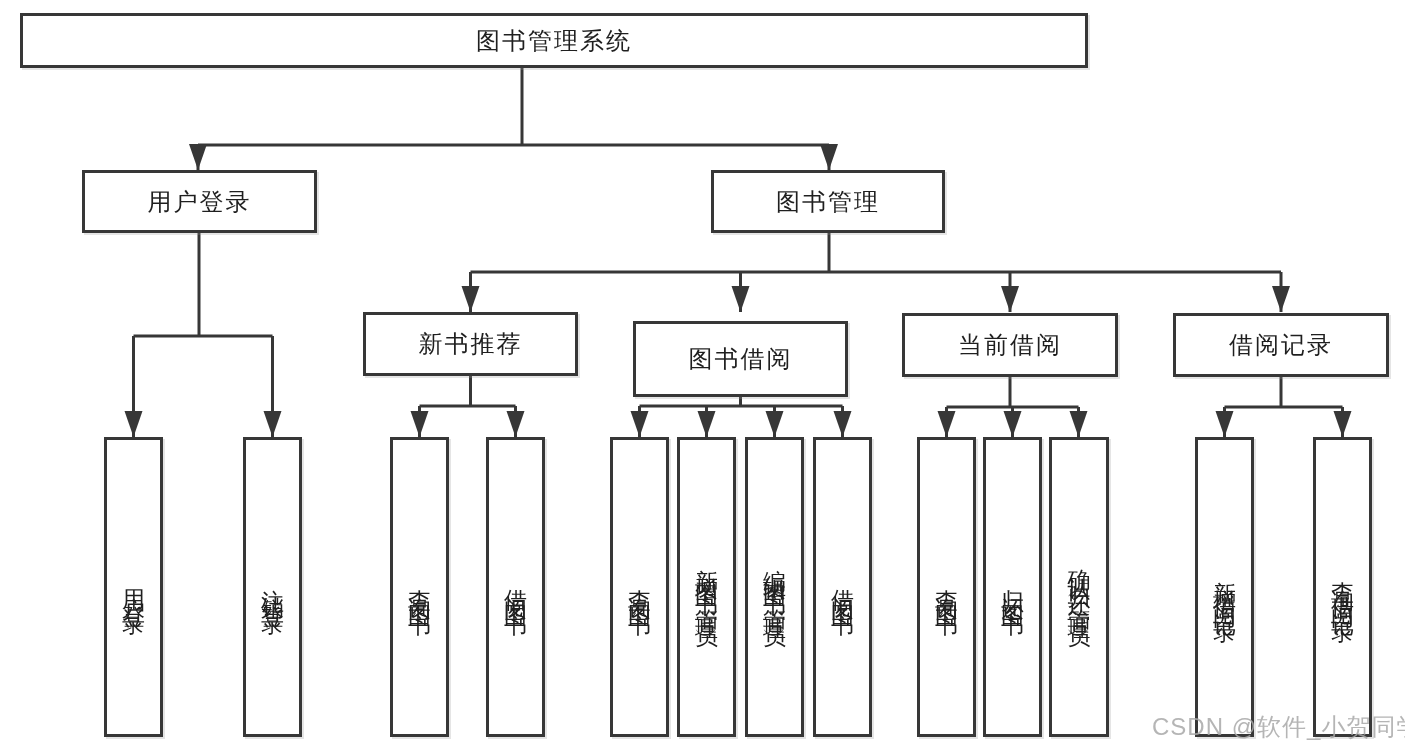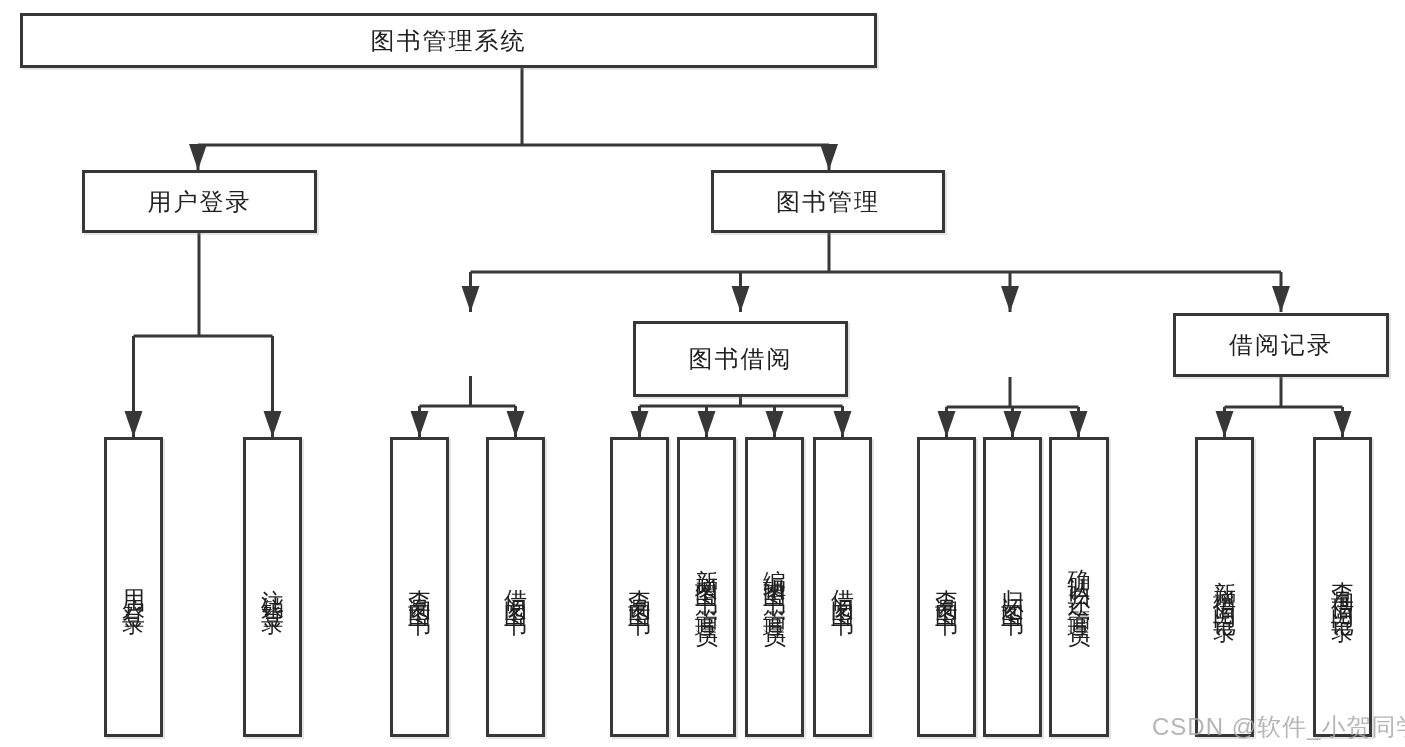--- a/index.html
+++ b/index.html
@@ -129,34 +129,40 @@
       <polygon points="765.5,411 783.5,411 774.5,437"></polygon>
       <polygon points="833.5,411 851.5,411 842.5,437"></polygon>
       <polygon points="937.5,411 955.5,411 946.5,437"></polygon>
       <polygon points="1003.5,411 1021.5,411 1012.5,437"></polygon>
       <polygon points="1069.5,411 1087.5,411 1078.5,437"></polygon>
       <polygon points="1215.5,411 1233.5,411 1224.5,437"></polygon>
       <polygon points="1333.5,411 1351.5,411 1342.5,437"></polygon>
     </g>
   </svg>
 
-  <div class="node h-label" style="left:20px; top:13px; width:857px; height:55px;">
+  <div class="node h-label" style="left:20px; top:13px; width:1068px; height:55px;">
     <span>图书管理系统</span>
   </div>
 
   <div class="node h-label" style="left:82px; top:170px; width:235px; height:63px;">
     <span>用户登录</span>
   </div>
   <div class="node h-label" style="left:711px; top:170px; width:234px; height:63px;justify-content:center;">
     <span>图书管理</span>
   </div>
 
+  <div class="node h-label" style="left:363px; top:312px; width:215px; height:64px;">
+    <span>新书推荐</span>
+  </div>
   <div class="node h-label" style="left:633px; top:312px; width:215px; height:76px;margin-top:9px;">
     <span>图书借阅</span>
   </div>
+  <div class="node h-label" style="left:902px; top:313px; width:216px; height:64px;">
+    <span>当前借阅</span>
+  </div>
   <div class="node h-label" style="left:1173px; top:313px; width:216px; height:64px;">
     <span>借阅记录</span>
   </div>
 
   <div class="node leaf" style="left:104px;">
     <span class="v-text">用户登录</span>
   </div>
   <div class="node leaf" style="left:243px;">
     <span class="v-text">注销登录</span>
   </div>

